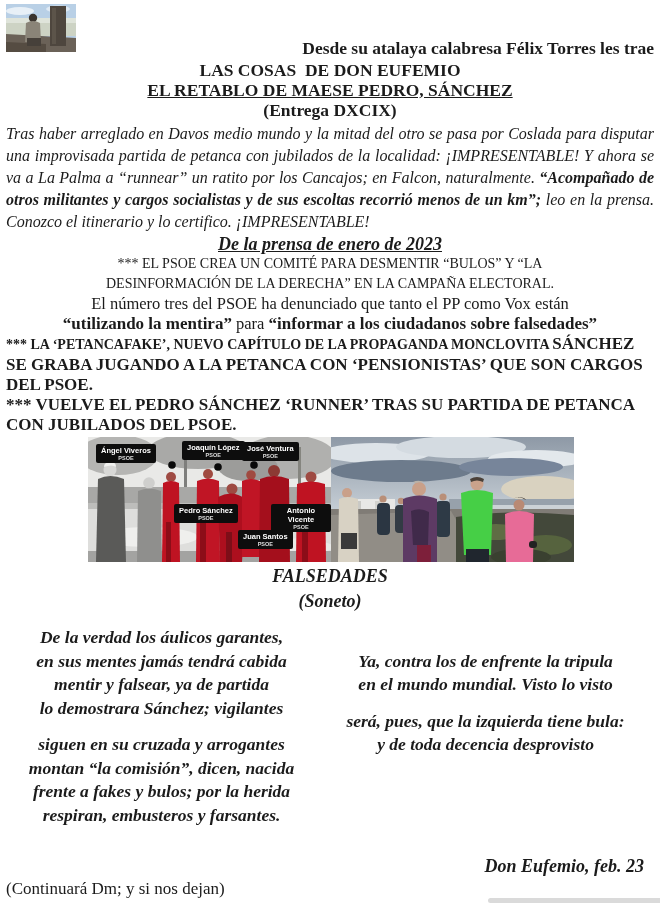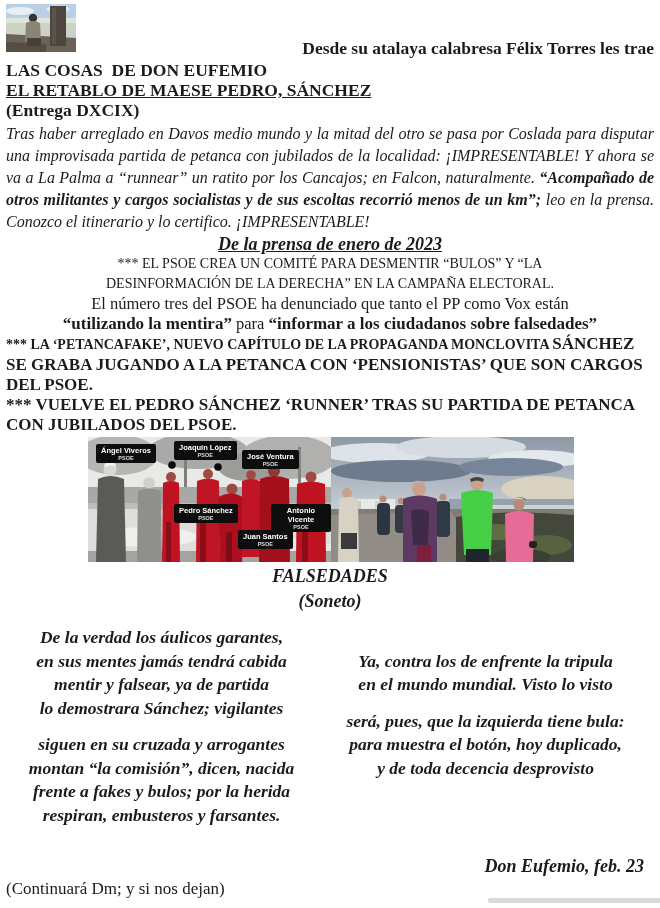--- a/index.html
+++ b/index.html
@@ -9,21 +9,21 @@
     padding:4px 6px 0 6px;overflow:hidden;
     font-family:"Liberation Serif", serif;
   }
   .underline{text-decoration:underline;}
   .pre{white-space:pre-wrap;}
 
   
   .hdr-row{display:flex;justify-content:space-between;align-items:flex-end;gap:3px;height:48px;}
   .hdr-photo{flex:0 0 auto;display:block;}
   .hdr-intro{font-weight:bold;font-size:17.5px;line-height:1;transform:translateY(5px);}
-  .hline{font-weight:bold;font-size:17.5px;line-height:20px;}
+  .hline{font-weight:bold;font-size:17.5px;line-height:20px;text-align:center;}
   .hline.first{margin-top:8px;}
 
   
   .intro{margin:3px 0 0 0;font-style:italic;font-size:16px;line-height:22px;text-align:justify;}
   .intro b{font-weight:bold;}
 
   
   .press-heading{font-weight:bold;font-size:18px;line-height:20px;text-align:center;text-decoration:underline;margin-top:1px;font-style:italic;}
   .press-item1{font-weight:normal;font-size:14px;line-height:20px;text-align:center;max-width:480px;margin:0 auto;}
   .press-detail{font-size:16.5px;line-height:20px;text-align:center;}
@@ -35,22 +35,22 @@
   .photo-strip{display:flex;width:486px;height:125px;margin:2px 0 0 82px;}
   .photo{position:relative;width:243px;height:125px;overflow:hidden;}
   .photo svg{display:block;width:243px;height:125px;}
   .plabel{
     position:absolute;background:#0d0d0d;color:#ffffff;text-align:center;
     padding:2px 5px;border-radius:2px;line-height:1.2;
     font-family:"Liberation Sans", sans-serif;font-weight:bold;font-size:7.5px;
   }
   .plabel .party{display:block;font-size:5.5px;font-weight:bold;opacity:.85;line-height:1.1;}
   .lbl0{left:8px;top:7px;}
-  .lbl1{left:86px;top:4px;}
-  .lbl2{left:154px;top:13px;}
+  .lbl1{left:94px;top:4px;}
+  .lbl2{left:154px;top:5px;}
   .lbl3{left:86px;top:67px;}
   .lbl4{left:183px;top:67px;}
   .lbl5{left:150px;top:93px;}
 
   
   .poem-title{font-weight:bold;font-style:italic;font-size:18px;line-height:21px;text-align:center;margin-top:4px;}
   .poem-cols{display:flex;margin-top:14px;}
   .poem-col{text-align:center;font-weight:bold;font-style:italic;font-size:17.5px;line-height:23.5px;}
   .poem-col.left{width:48%;}
   .poem-col.right{width:52%;padding-top:23.5px;box-sizing:border-box;}
@@ -226,21 +226,20 @@
         <div class="poem-line">respiran, embusteros y farsantes.</div>
       </div>
     </div>
     <div class="poem-col right">
       <div class="stanza">
         <div class="poem-line">Ya, contra los de enfrente la tripula</div>
         <div class="poem-line">en el mundo mundial. Visto lo visto</div>
       </div>
       <div class="stanza">
         <div class="poem-line">será, pues, que la izquierda tiene bula:</div>
-        <div class="poem-line">para muestra el botón, hoy duplicado,</div>
         <div class="poem-line">y de toda decencia desprovisto</div>
       </div>
     </div>
   </div>
 
   <div class="signature">Don Eufemio, feb. 23</div>
   <div class="continuation">(Continuará Dm; y si nos dejan)</div>
 
   <div class="scrollbar-thumb"></div>
 </div>

